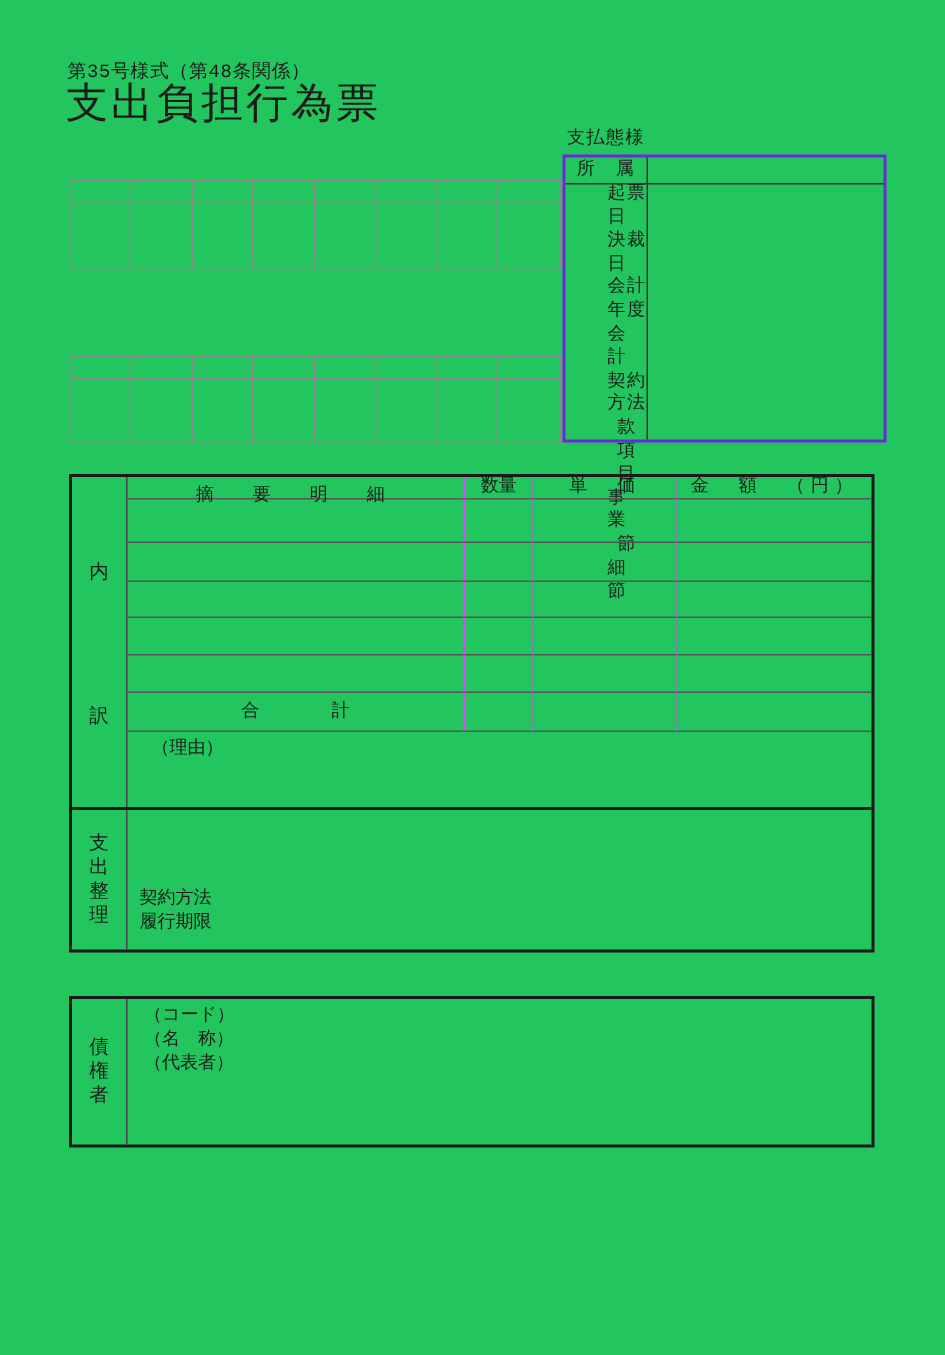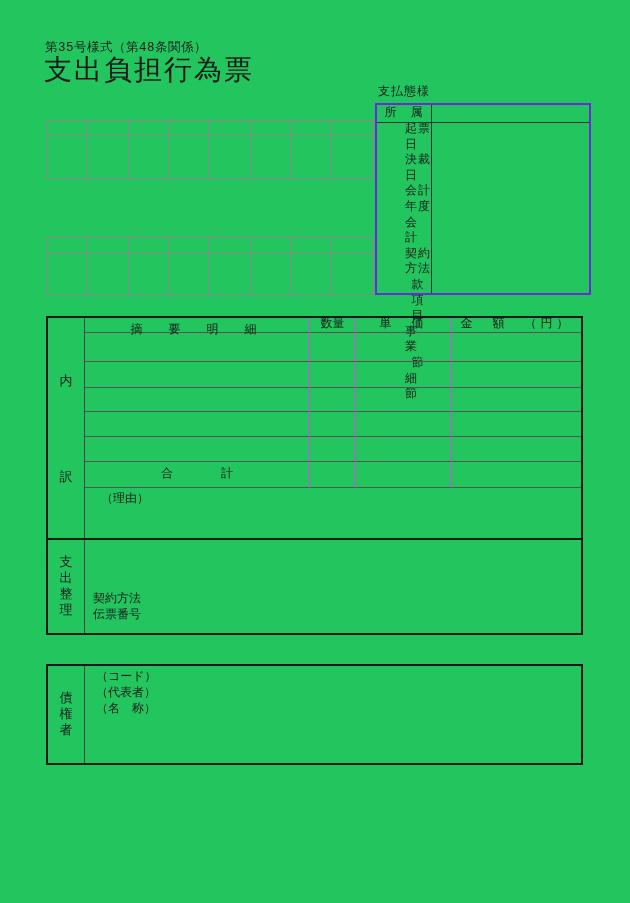--- a/index.html
+++ b/index.html
@@ -189,34 +189,34 @@
       <div class="mlabel">
         <div class="stack">
           <span>支</span>
           <span>出</span>
           <span>整</span>
           <span>理</span>
         </div>
       </div>
       <div class="exp-right">
         <div>契約方法</div>
-        <div>伝票番号</div>
+        <div>履行期限</div>
       </div>
     </div>
   </div>
 
   <div class="abs bbox">
     <div class="blabel">
       <div class="stack">
         <span>債</span>
         <span>権</span>
         <span>者</span>
       </div>
     </div>
     <div class="bcontent">
       <div class="bline">（コード）</div>
+      <div class="bline">（名　称）</div>
       <div class="bline">（代表者）</div>
-      <div class="bline">（名　称）</div>
       <div class="bline"></div>
     </div>
   </div>
 
 </div>
 
 </body></html>

